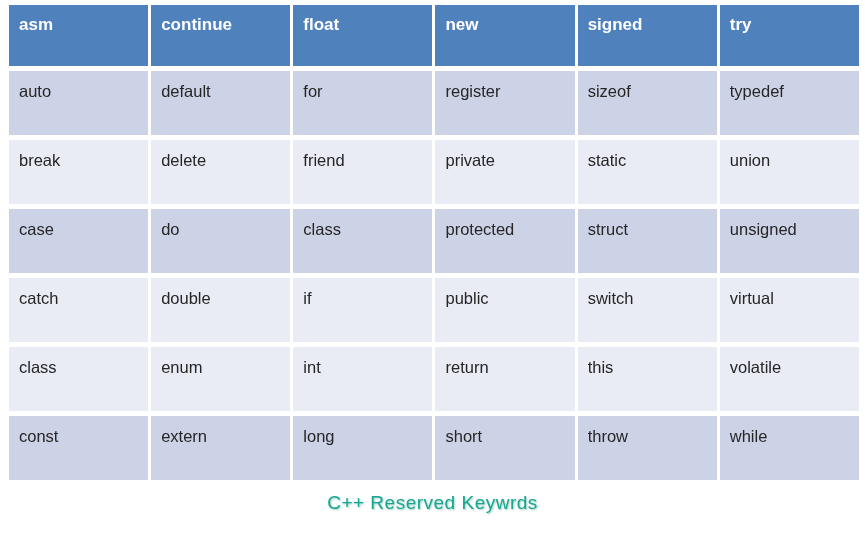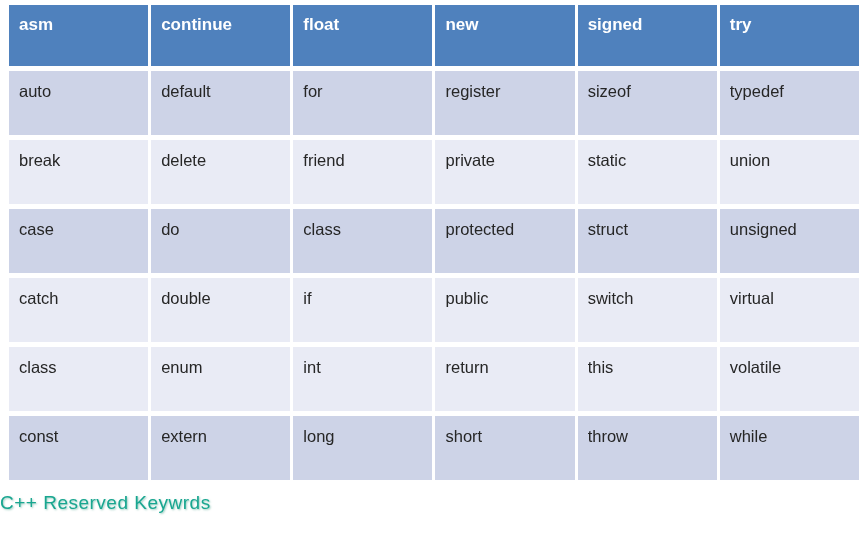--- a/index.html
+++ b/index.html
@@ -43,20 +43,21 @@
     text-align: left;
     vertical-align: top;
     height: 64px;
     padding: 11px 8px 0 10px;
     box-sizing: border-box;
   }
   table.keywords tr.band-dark td { background: var(--row-dark); }
   table.keywords tr.band-light td { background: var(--row-light); }
   .caption {
     margin-top: 7px;
+    text-align: center;
     font-size: 19px;
     letter-spacing: 0.5px;
     color: var(--caption-color);
     text-shadow: 1px 1px 2px rgba(120, 185, 170, 0.75);
   }
 </style>
 </head>
 <body>
 
 <table class="keywords">

